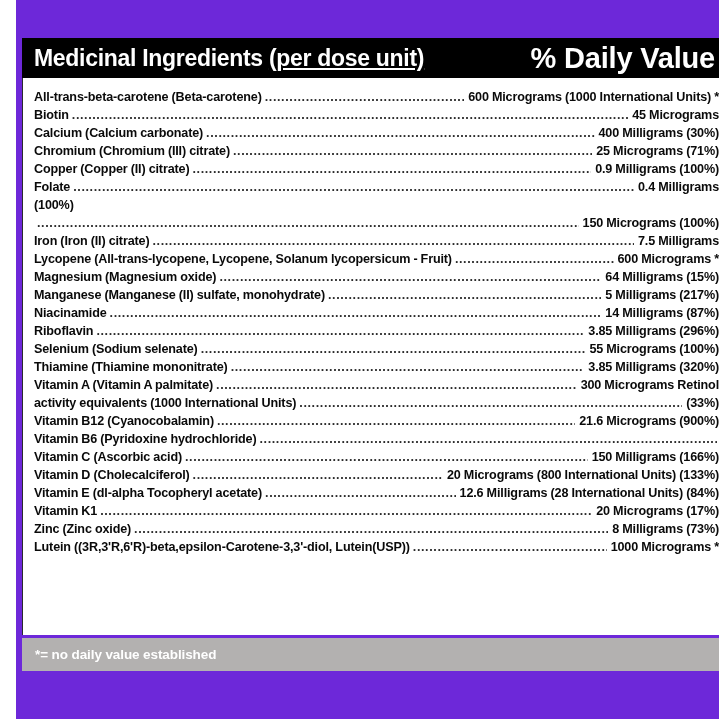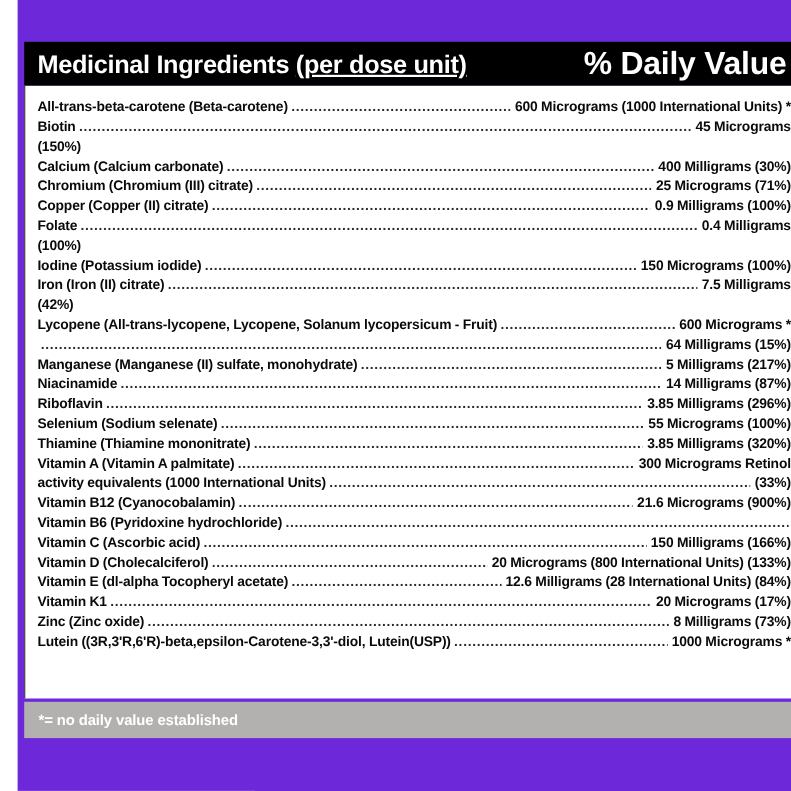--- a/index.html
+++ b/index.html
@@ -157,21 +157,20 @@
           <span class="ing-dots">............................................................................................................................................................................................................................................................................................................</span>
           <span class="ing-amount">600 Micrograms (1000 International Units) *</span>
         </div>
       </div>
       <div class="ing-row">
         <div class="ing-line">
           <span class="ing-name">Biotin</span>
           <span class="ing-dots">............................................................................................................................................................................................................................................................................................................</span>
           <span class="ing-amount">45 Micrograms</span>
         </div>
-        <div class="ing-wrap">(150%)</div>
       </div>
       <div class="ing-row">
         <div class="ing-line">
           <span class="ing-name">Calcium (Calcium carbonate)</span>
           <span class="ing-dots">............................................................................................................................................................................................................................................................................................................</span>
           <span class="ing-amount">400 Milligrams (30%)</span>
         </div>
       </div>
       <div class="ing-row">
         <div class="ing-line">
@@ -190,42 +189,41 @@
       <div class="ing-row">
         <div class="ing-line">
           <span class="ing-name">Folate</span>
           <span class="ing-dots">............................................................................................................................................................................................................................................................................................................</span>
           <span class="ing-amount">0.4 Milligrams</span>
         </div>
         <div class="ing-wrap">(100%)</div>
       </div>
       <div class="ing-row">
         <div class="ing-line">
-          <span class="ing-name">Iodine (Potassium iodide)</span>
           <span class="ing-dots">............................................................................................................................................................................................................................................................................................................</span>
           <span class="ing-amount">150 Micrograms (100%)</span>
         </div>
       </div>
       <div class="ing-row">
         <div class="ing-line">
           <span class="ing-name">Iron (Iron (II) citrate)</span>
           <span class="ing-dots">............................................................................................................................................................................................................................................................................................................</span>
           <span class="ing-amount">7.5 Milligrams</span>
         </div>
-        <div class="ing-wrap">(42%)</div>
       </div>
       <div class="ing-row">
         <div class="ing-line">
           <span class="ing-name">Lycopene (All-trans-lycopene, Lycopene, Solanum lycopersicum - Fruit)</span>
           <span class="ing-dots">............................................................................................................................................................................................................................................................................................................</span>
           <span class="ing-amount">600 Micrograms *</span>
         </div>
       </div>
       <div class="ing-row">
         <div class="ing-line">
+          <span class="ing-name">Magnesium (Magnesium oxide)</span>
           <span class="ing-dots">............................................................................................................................................................................................................................................................................................................</span>
           <span class="ing-amount">64 Milligrams (15%)</span>
         </div>
       </div>
       <div class="ing-row">
         <div class="ing-line">
           <span class="ing-name">Manganese (Manganese (II) sulfate, monohydrate)</span>
           <span class="ing-dots">............................................................................................................................................................................................................................................................................................................</span>
           <span class="ing-amount">5 Milligrams (217%)</span>
         </div>

